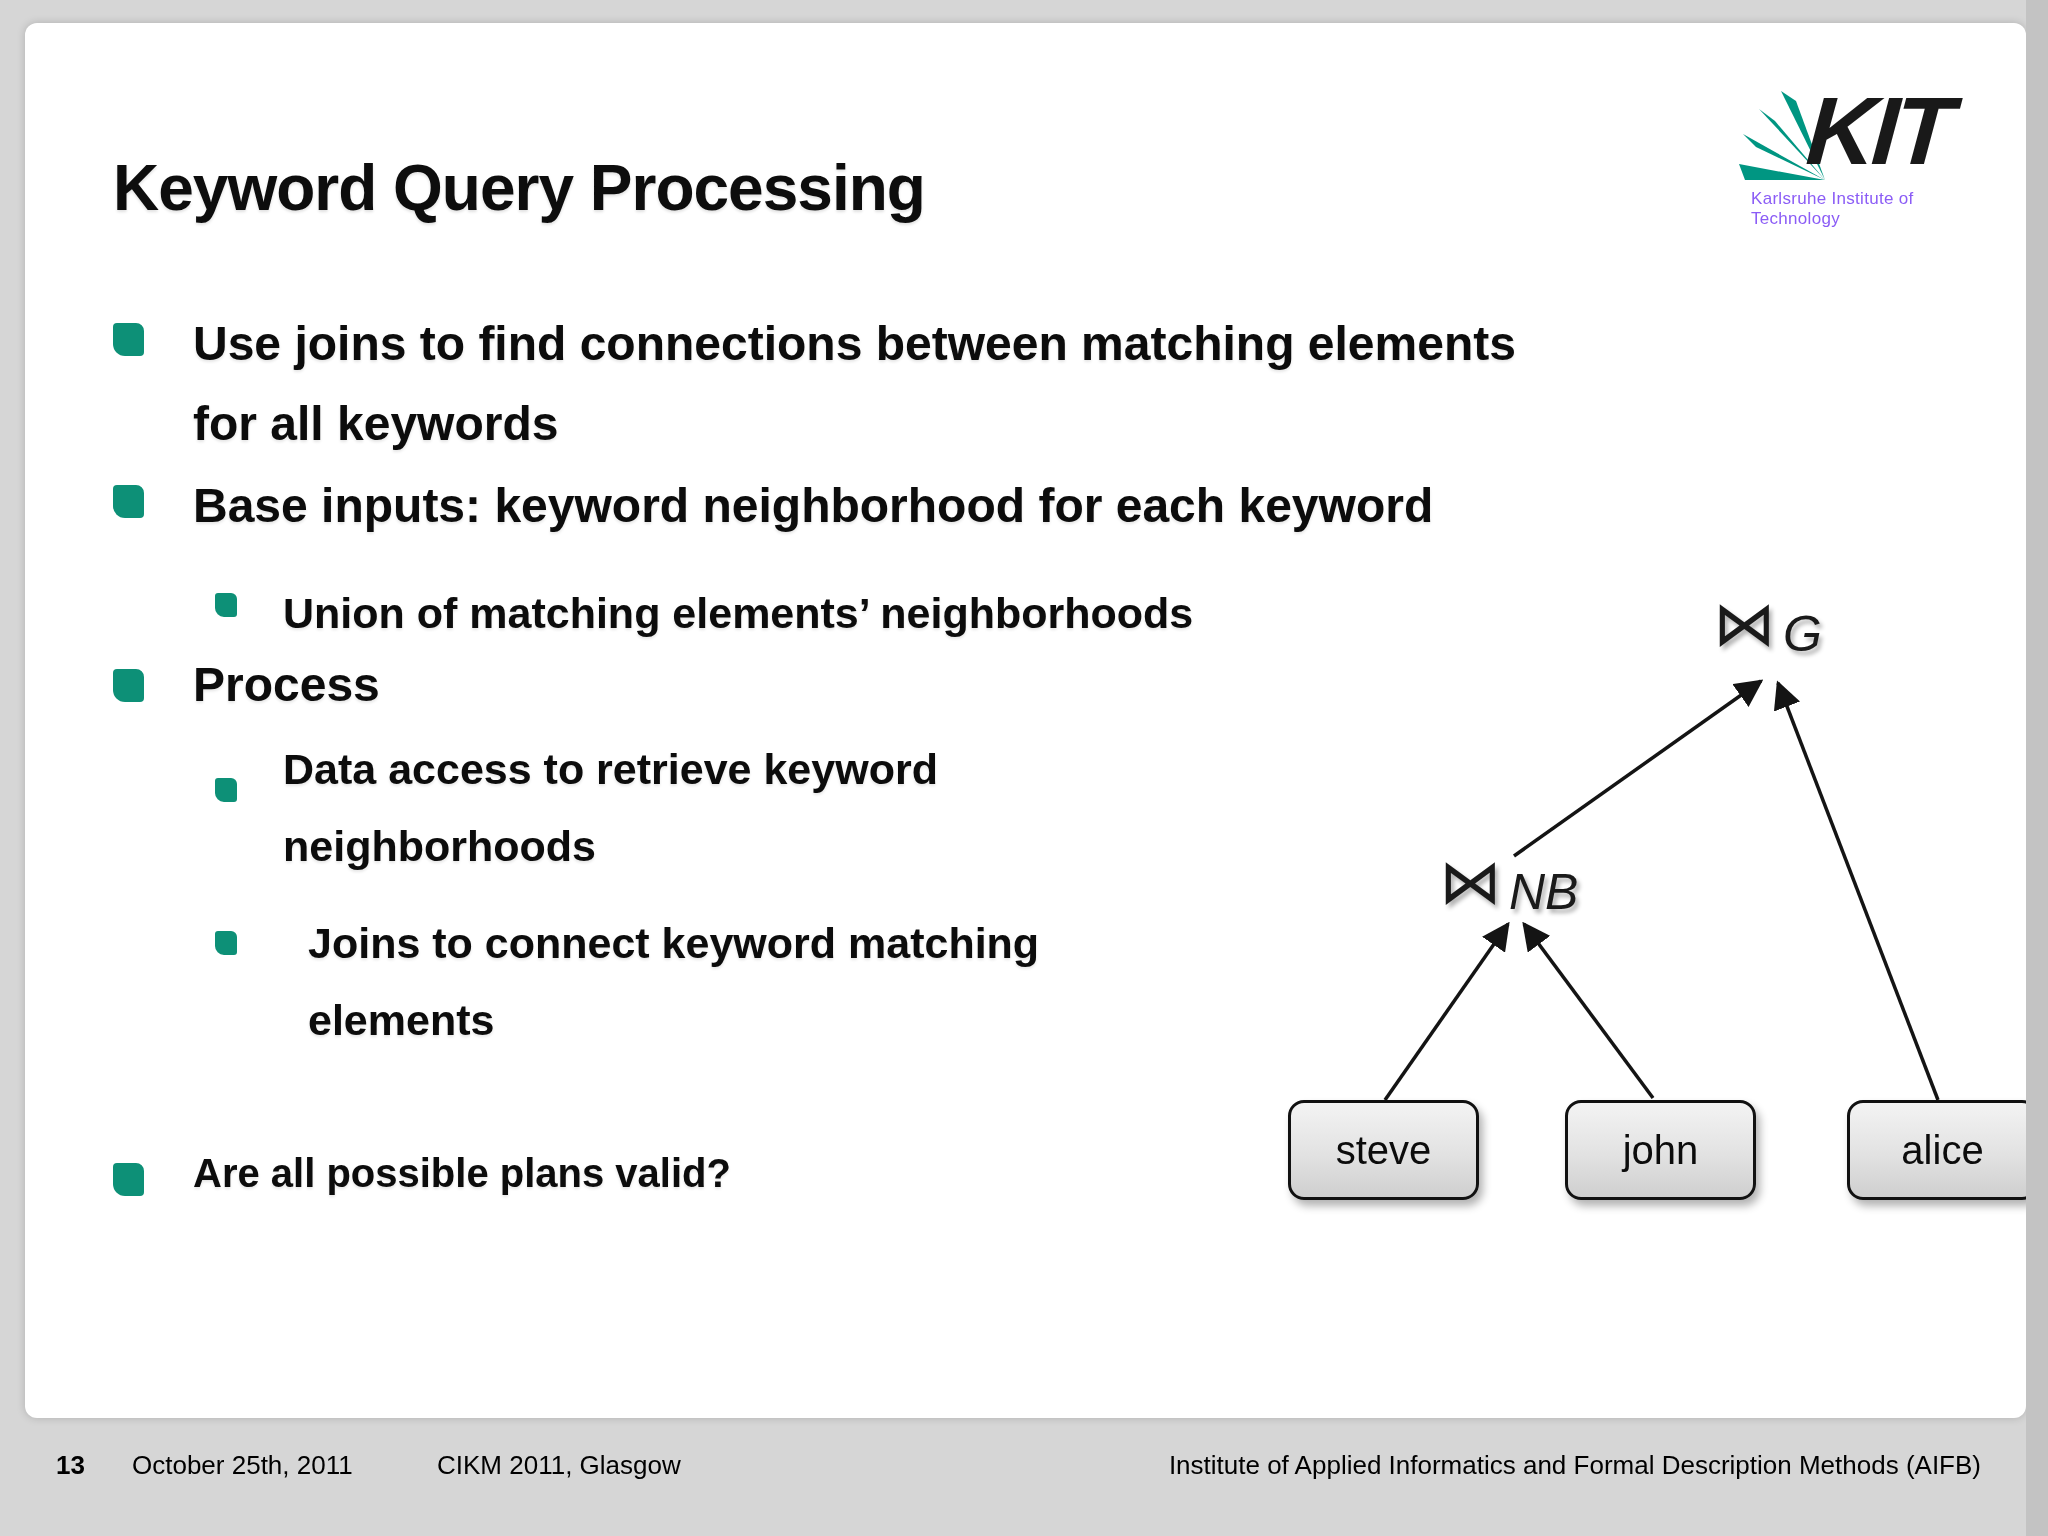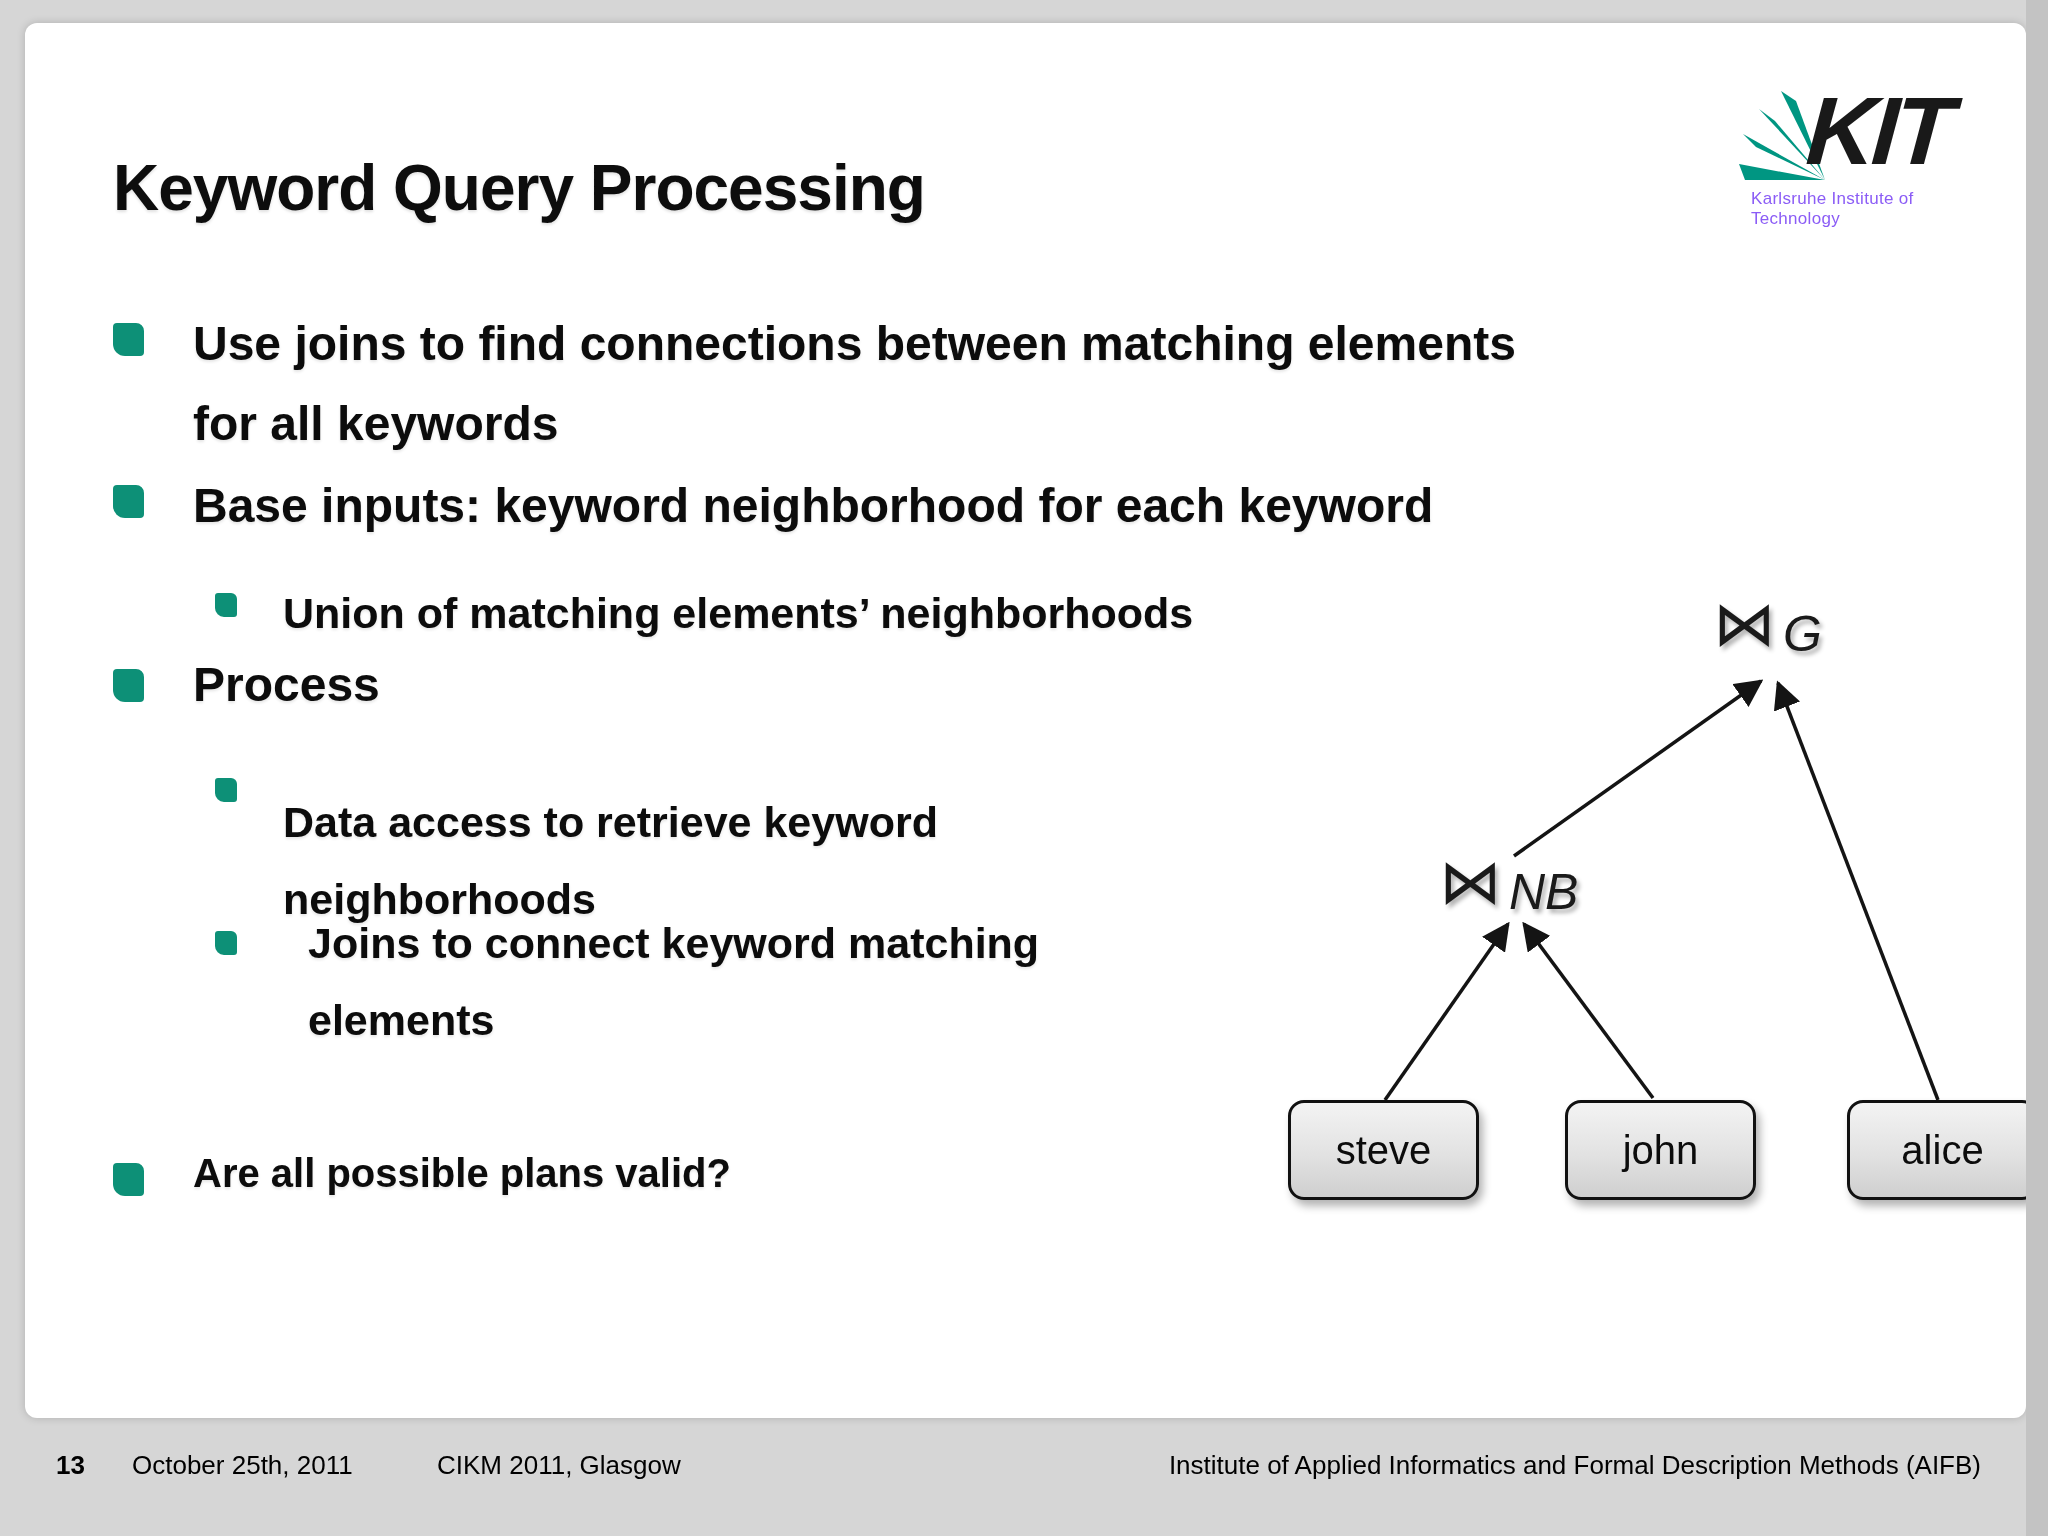--- a/index.html
+++ b/index.html
@@ -63,21 +63,21 @@
     <span class="sq1" style="left:88px;top:462px;"></span>
     <div class="btxt lv1" style="left:168px;top:443px;width:1500px;">Base inputs: keyword neighborhood for each keyword</div>
 
     <span class="sq2" style="left:190px;top:570px;"></span>
     <div class="btxt lv2" style="left:258px;top:560px;width:1200px;line-height:60px;">Union of matching elements’ neighborhoods</div>
 
     <span class="sq1" style="left:88px;top:646px;"></span>
     <div class="btxt lv1" style="left:168px;top:622px;width:800px;">Process</div>
 
     <span class="sq2" style="left:190px;top:755px;"></span>
-    <div class="btxt lv2" style="left:258px;top:761px;width:760px;"><b>Data access</b><span> to retrieve keyword neighborhoods</span></div>
+    <div class="btxt lv2" style="left:258px;top:708px;width:760px;"><b>Data access</b><span> to retrieve keyword neighborhoods</span></div>
 
     <span class="sq2" style="left:190px;top:908px;"></span>
     <div class="btxt lv2" style="left:258px;top:882px;width:760px;margin-left:25px;"><b>Joins</b><span> to connect keyword matching elements</span></div>
 
     <span class="sq1" style="left:88px;top:1140px;"></span>
     <div class="btxt question" style="left:168px;top:1110px;width:1100px;">Are all possible plans valid?</div>
 
     <svg class="edges" width="848" height="660" viewBox="1200 560 848 660">
       <defs>
         <marker id="arrow" viewBox="0 0 10 10" refX="9" refY="5" markerWidth="8" markerHeight="8" orient="auto">

